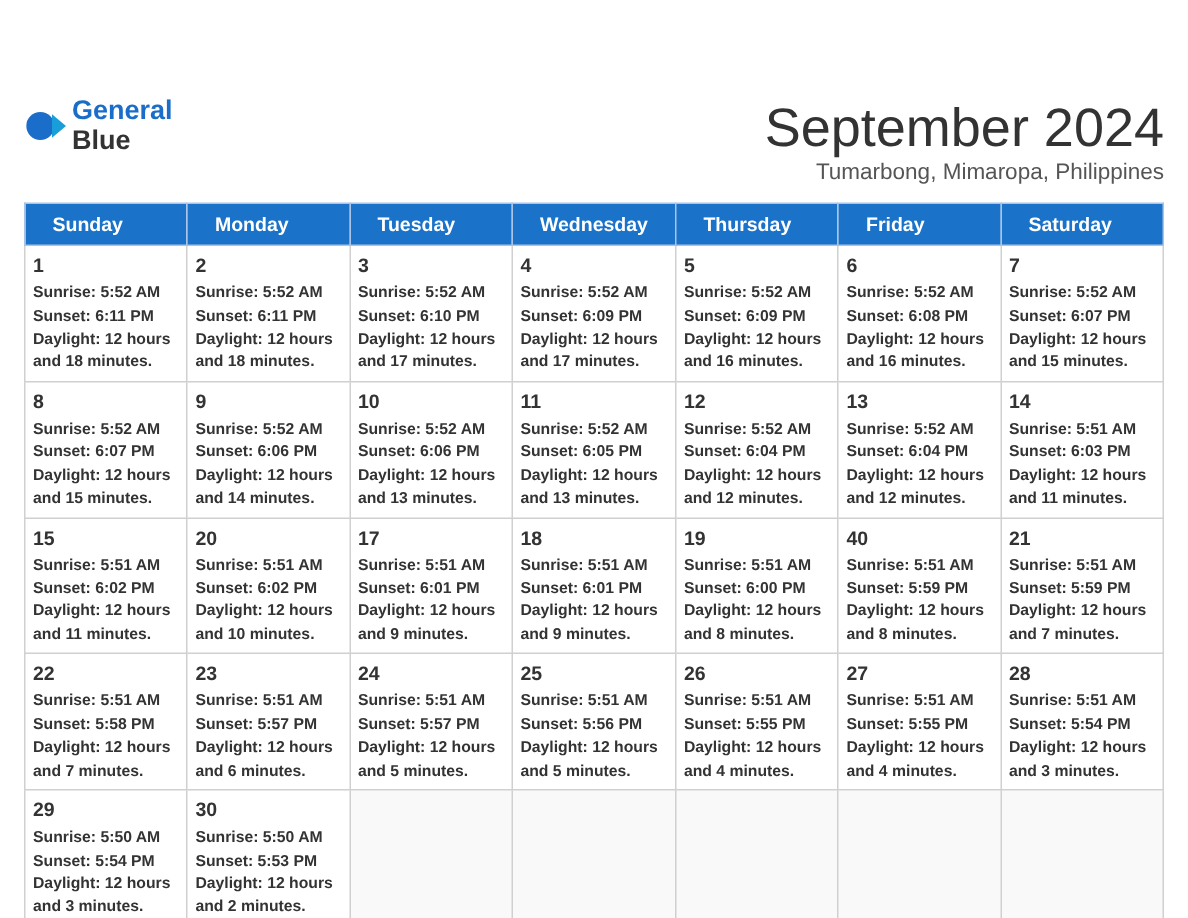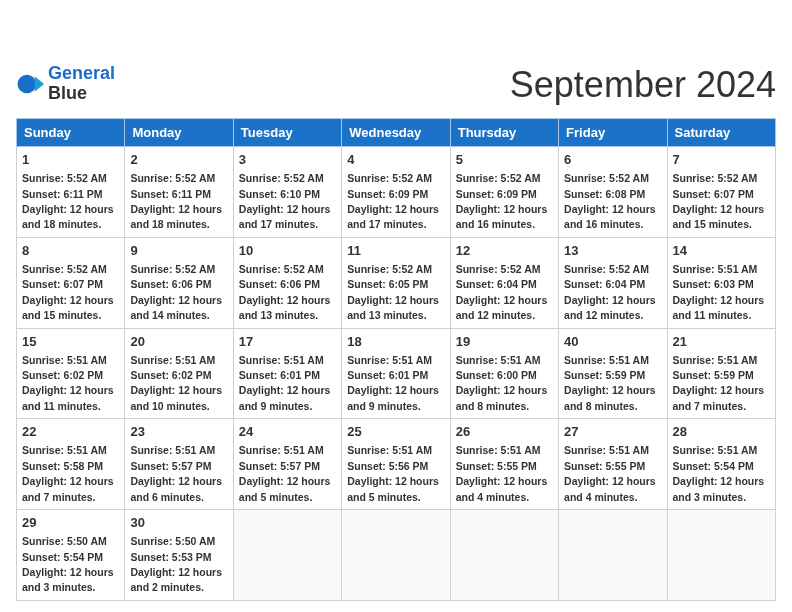--- a/index.html
+++ b/index.html
@@ -47,21 +47,21 @@
     }
     .calendar {
       width: 100%;
       border-collapse: collapse;
       font-size: 11px;
     }
     .calendar th {
       background-color: #1a73c9;
       color: #fff;
       text-align: left;
-      padding: 6px 7px;
+      padding: 6px 18px;
       font-size: 13px;
       font-weight: bold;
       border: 1px solid #aac4e8;
     }
     .calendar td {
       vertical-align: top;
       border: 1px solid #d0d0d0;
       padding: 4px 5px;
       width: calc(100% / 7);
       min-height: 80px;
@@ -95,20 +95,21 @@
       <circle cx="14" cy="18" r="12" fill="#1a6ec9"></circle>
       <polygon points="24,8 36,18 24,28" fill="#1a9ed9"></polygon>
     </svg>
     <div class="logo-text">
       <div><span>General</span></div>
       <div>Blue</div>
     </div>
   </div>
   <div class="title-block">
     <div class="month-title">September 2024</div>
+    <div class="subtitle">Tumarbong, Mimaropa, Philippines</div>
   </div>
 </div>
 
 <table class="calendar">
   <thead>
     <tr id="header-row">
         <th>Sunday</th>
         <th>Monday</th>
         <th>Tuesday</th>
         <th>Wednesday</th>

